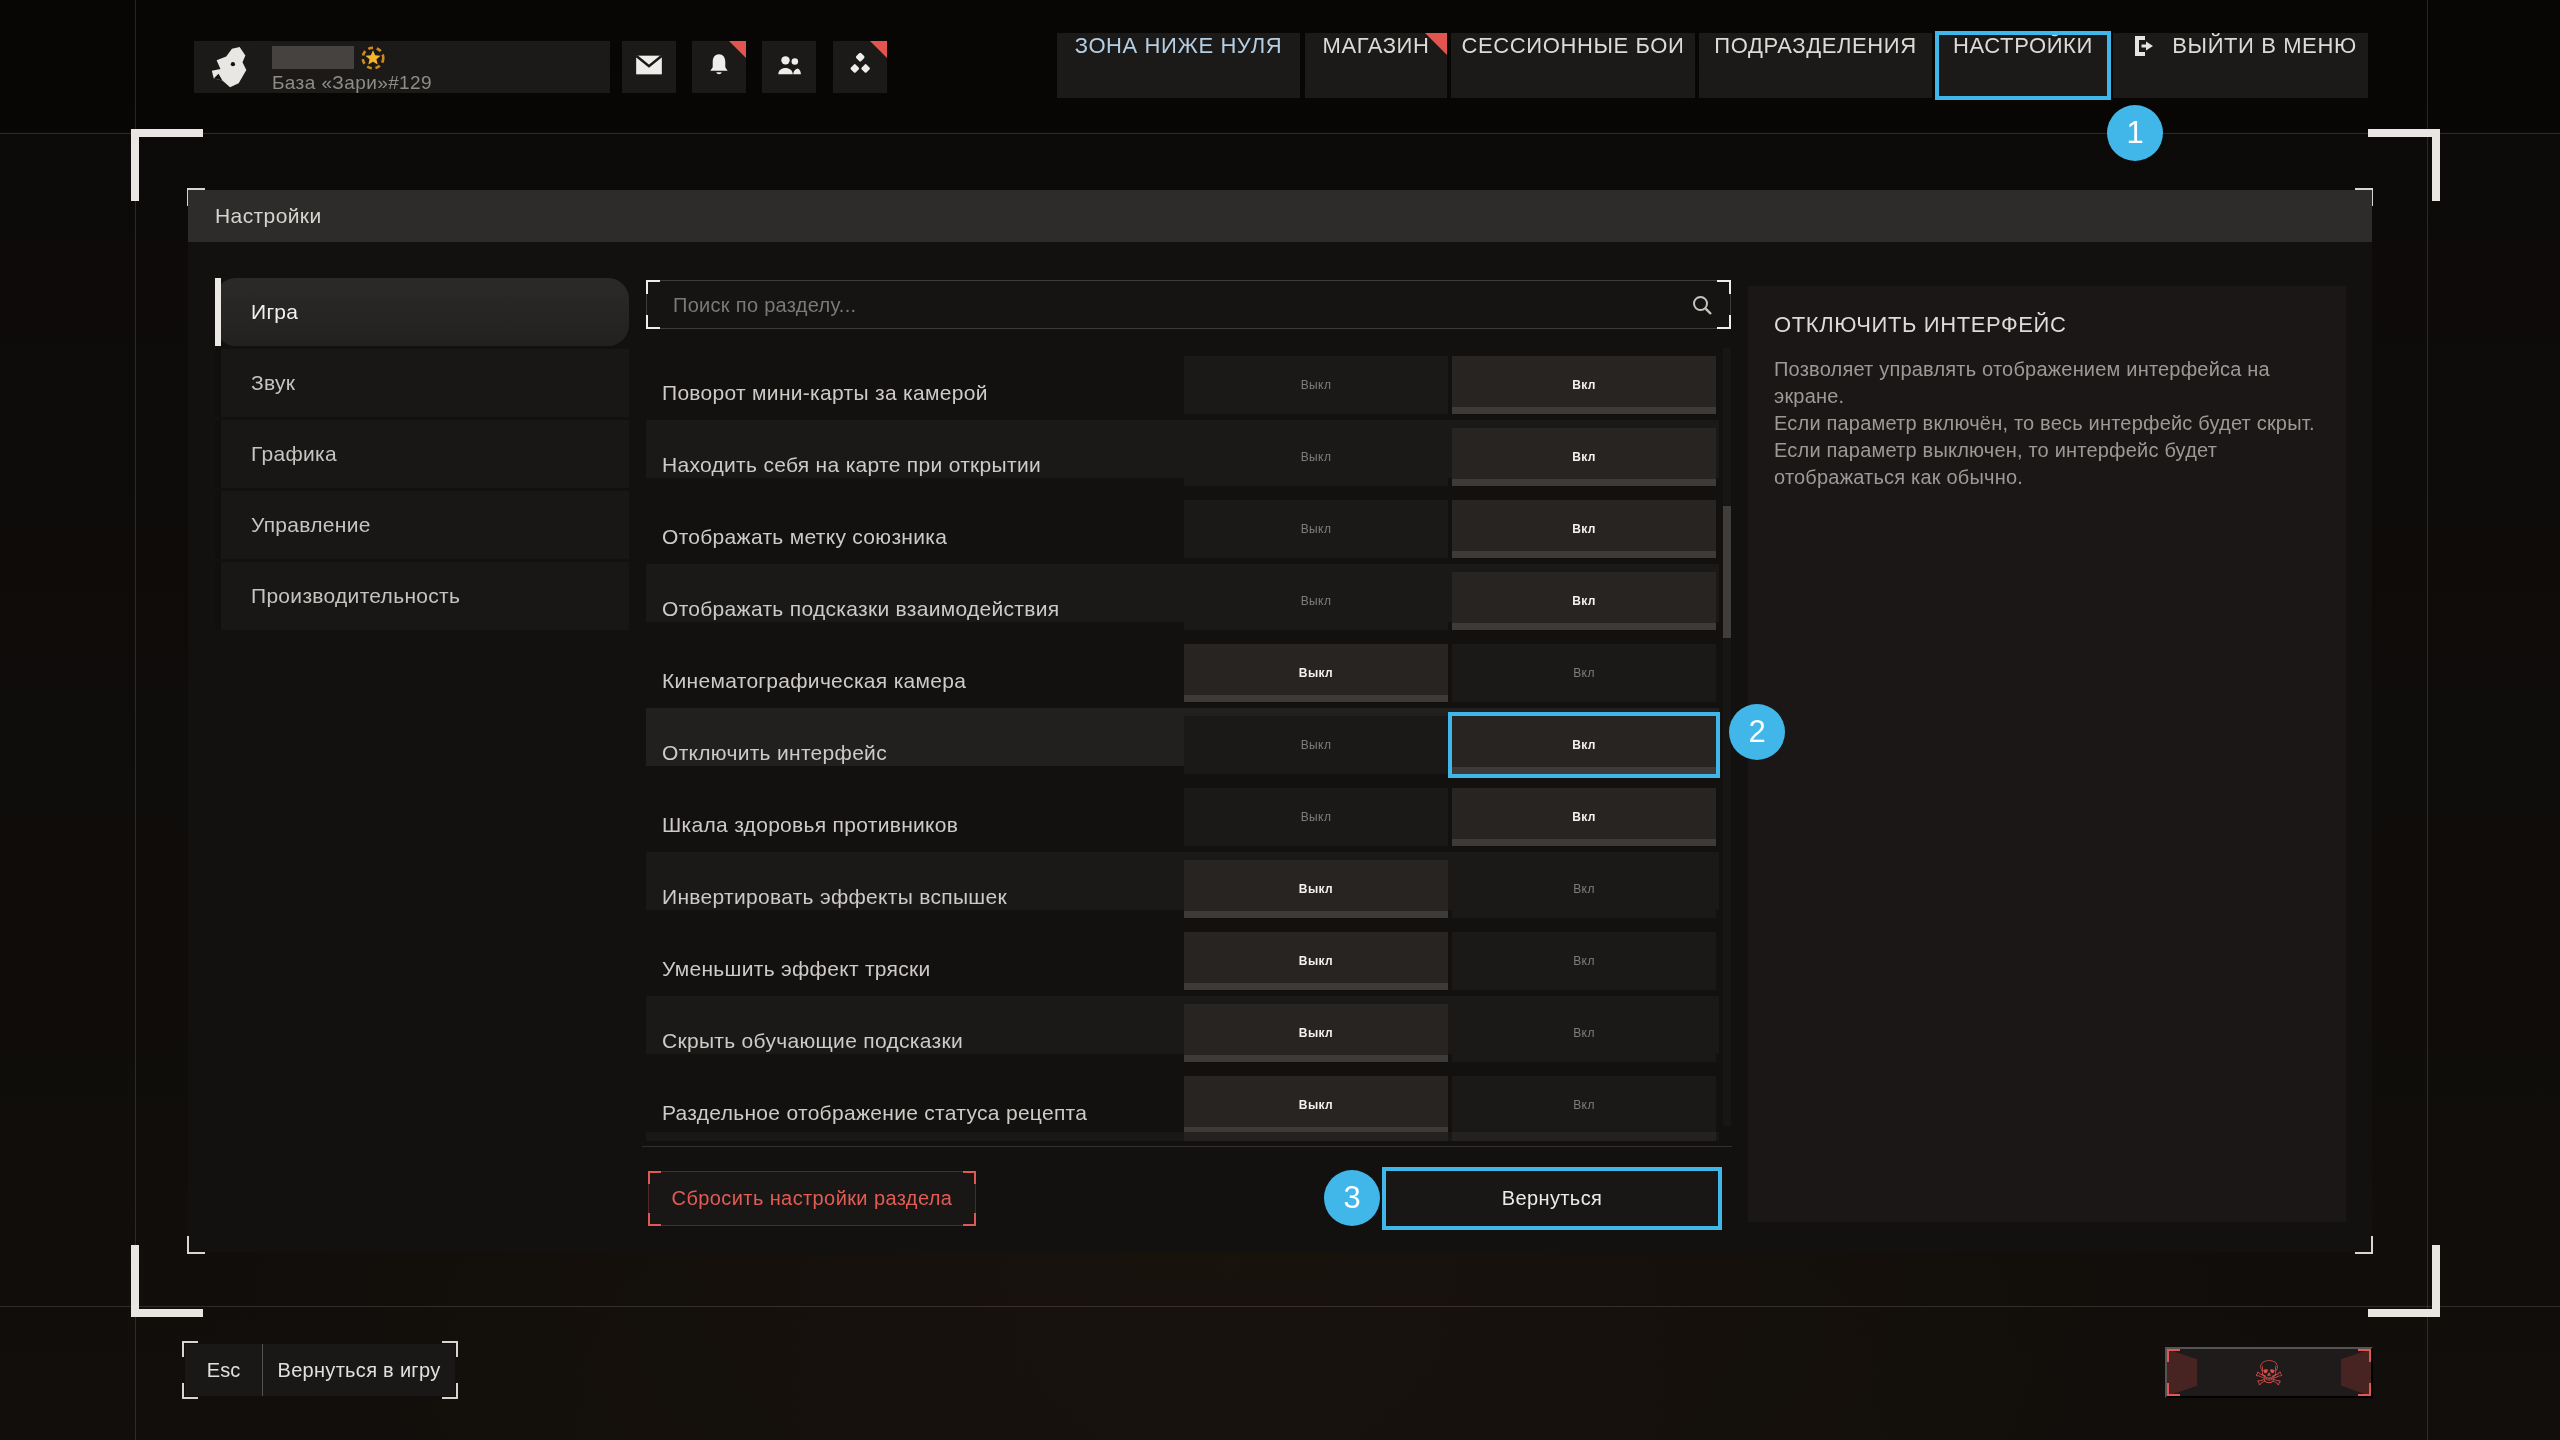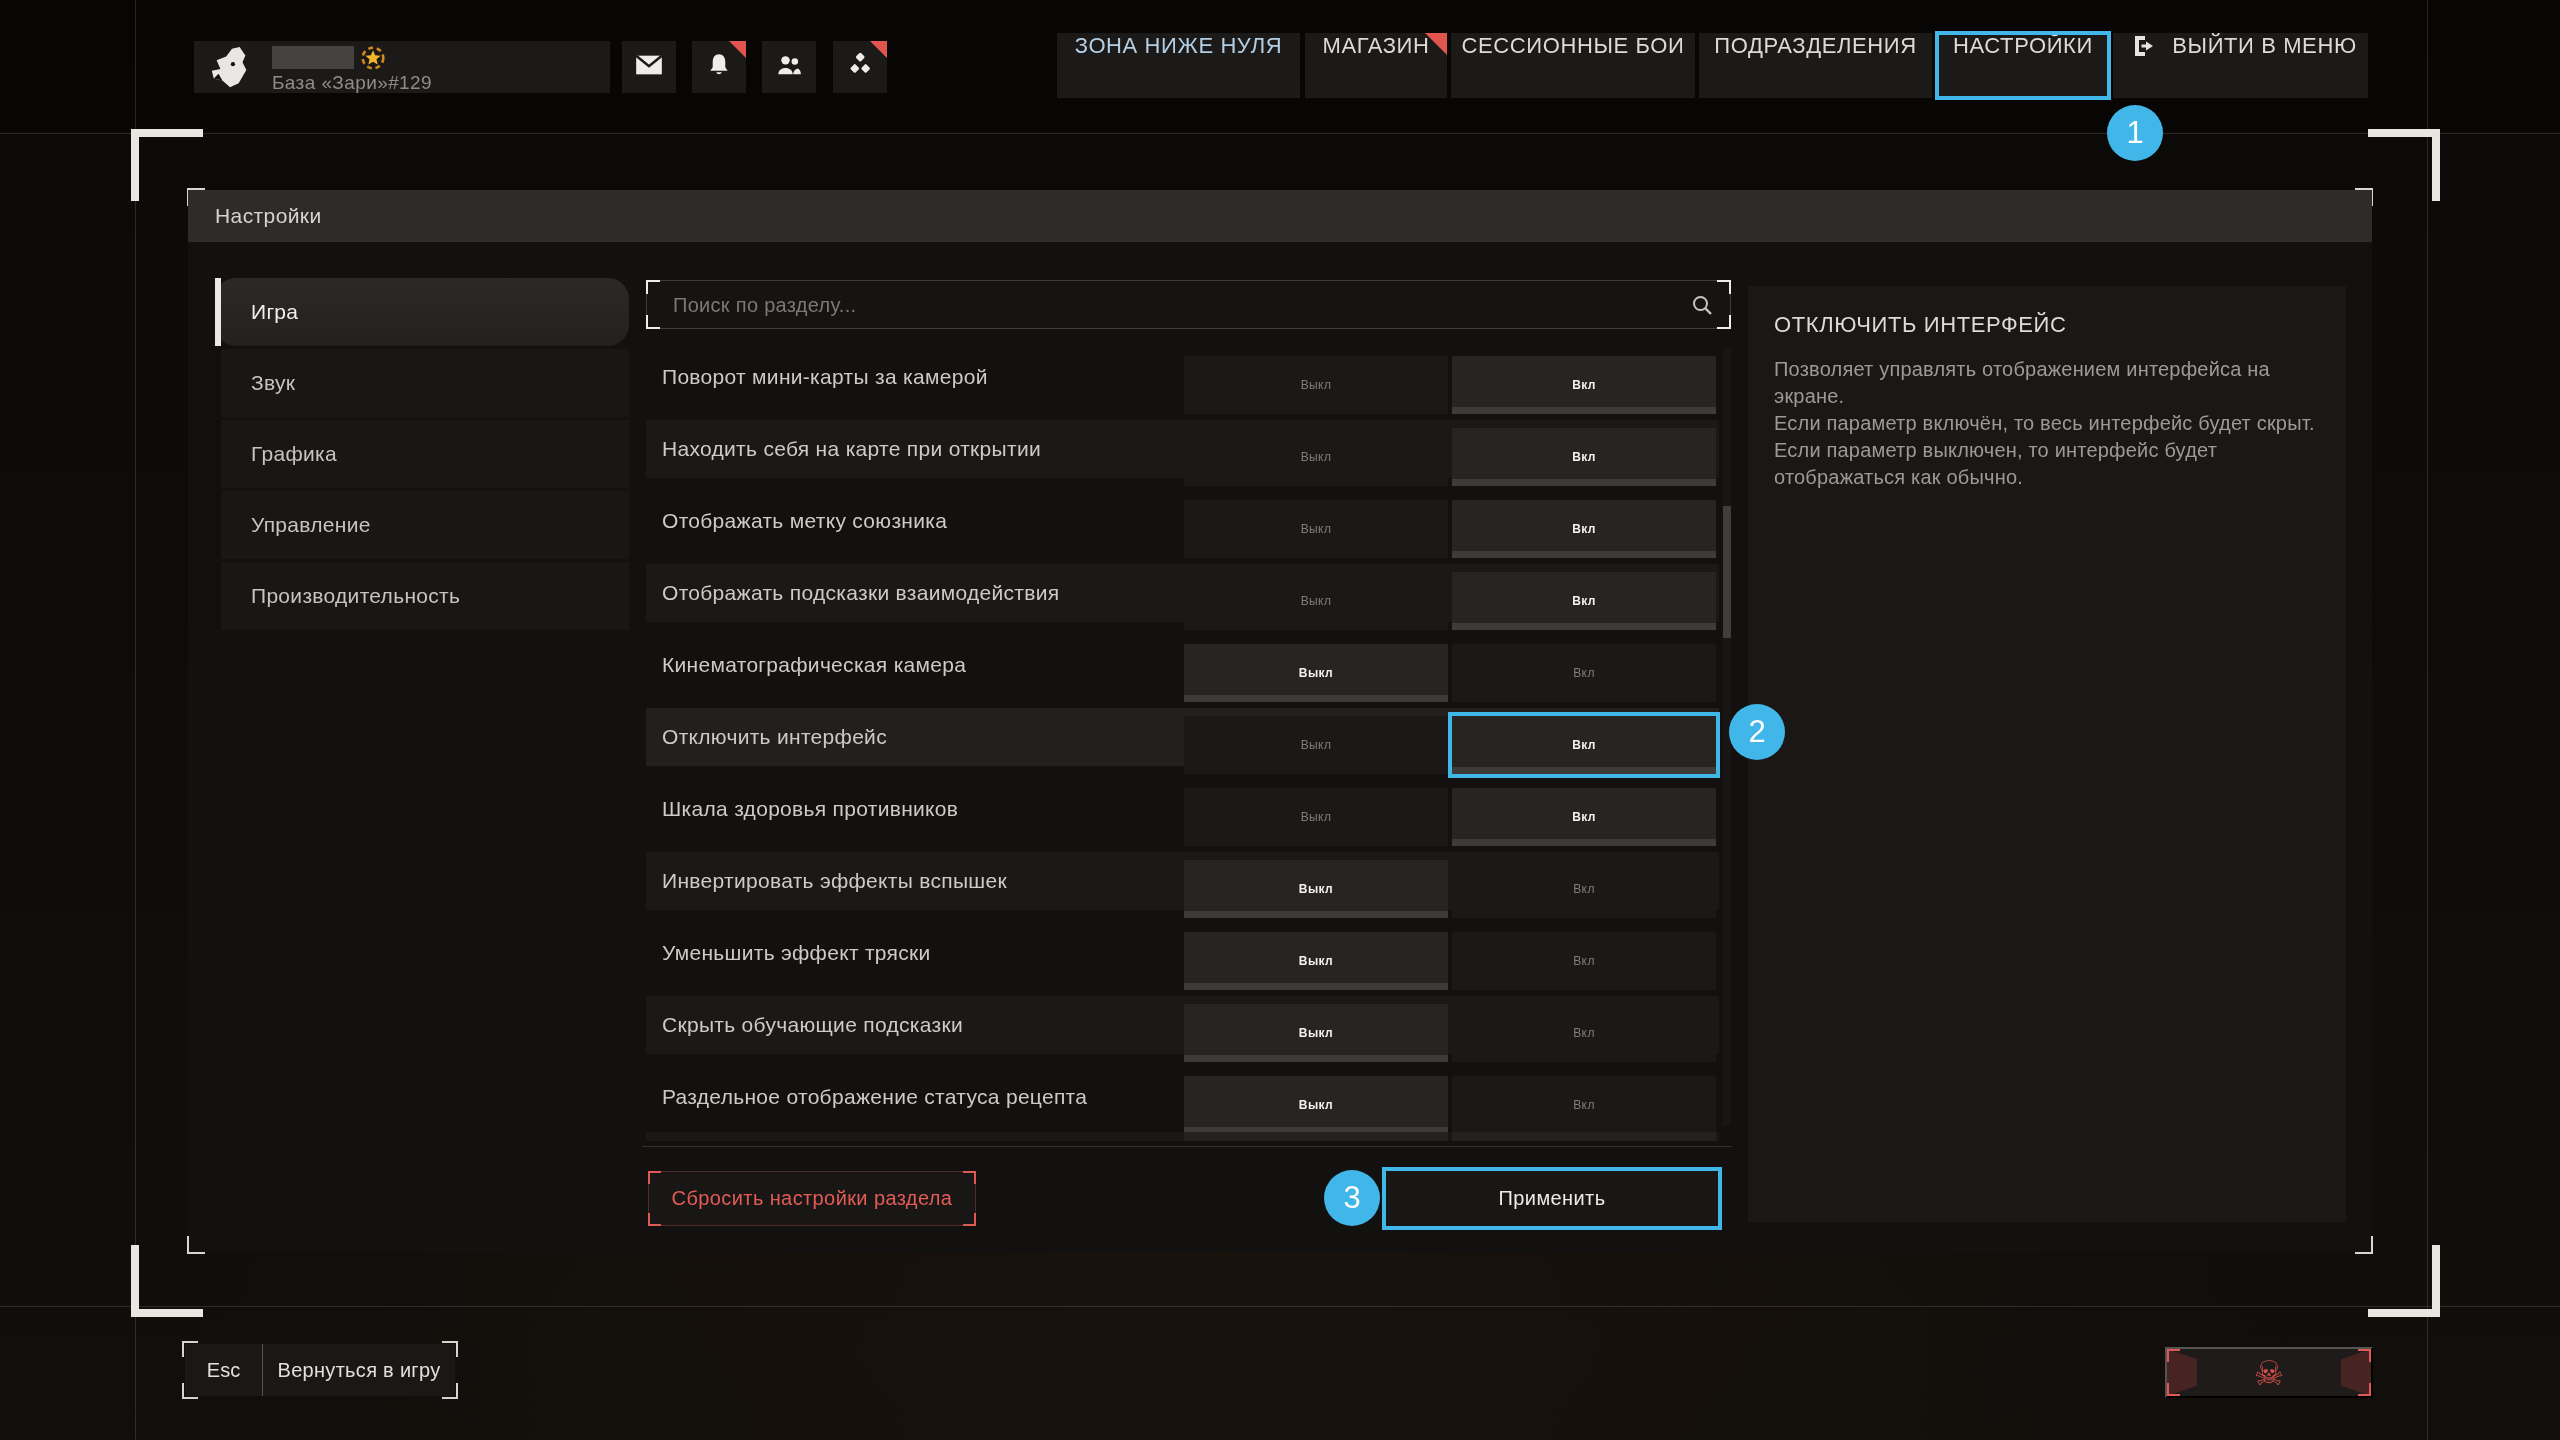--- a/index.html
+++ b/index.html
@@ -65,21 +65,21 @@
   .search .mag{position:absolute;right:16px;top:12px;width:24px;height:24px;}
   .sc{position:absolute;width:12px;height:12px;border:0 solid #efede9;}
   .sc-tl{left:-1px;top:-1px;border-left-width:2px;border-top-width:2px;}
   .sc-tr{right:-1px;top:-1px;border-right-width:2px;border-top-width:2px;}
   .sc-bl{left:-1px;bottom:-1px;border-left-width:2px;border-bottom-width:2px;}
   .sc-br{right:-1px;bottom:-1px;border-right-width:2px;border-bottom-width:2px;}
 
   .row{position:absolute;left:458px;width:1073px;height:58px;}
   .row.banded{background:rgba(255,255,255,0.035);}
   .row.selected{background:rgba(255,255,255,0.065);}
-  .row-label{position:absolute;left:16px;top:0;height:100%;display:flex;align-items:center;
+  .row-label{position:absolute;left:16px;top:16px;height:100%;display:flex;align-items:center;
     font-size:21px;color:#cdcac7;letter-spacing:0.3px;}
   .tog{position:absolute;top:8px;height:58px;width:264px;display:flex;align-items:center;justify-content:center;
     font-size:12px;letter-spacing:0.4px;background:#1b1918;color:#7f7d7a;box-sizing:border-box;cursor:default;}
   .tog.off{left:538px;}
   .tog.on{left:806px;}
   .tog.active{background:#272421;color:#f2f1ef;font-weight:bold;box-shadow:inset 0 -7px 0 rgba(255,255,255,0.10);}
   .tog.cyan{outline:4px solid var(--accent);outline-offset:0px;}
   .row-sliver{position:absolute;left:458px;top:942px;width:1073px;height:9px;background:rgba(255,255,255,0.03);}
   .sliver-btn{position:absolute;top:942px;width:264px;height:9px;background:#242120;}
   .scrollbar{position:absolute;left:1535px;top:158px;width:8px;height:778px;background:#181614;}
@@ -330,21 +330,21 @@
 
     <button class="btn reset">
       <span>Сбросить настройки раздела</span>
       <span class="rc rc-tl"></span>
       <span class="rc rc-tr"></span>
       <span class="rc rc-bl"></span>
       <span class="rc rc-br"></span>
     </button>
 
     <button class="btn apply">
-      <span>Применить</span>
+      <span>Вернуться</span>
     </button>
   </section>
 
   <div class="escbox">
     <span class="esckey">Esc</span>
     <span class="escdiv"></span>
     <span class="retlabel">Вернуться в игру</span>
     <span class="ec ec-tl"></span>
     <span class="ec ec-tr"></span>
     <span class="ec ec-bl"></span>

